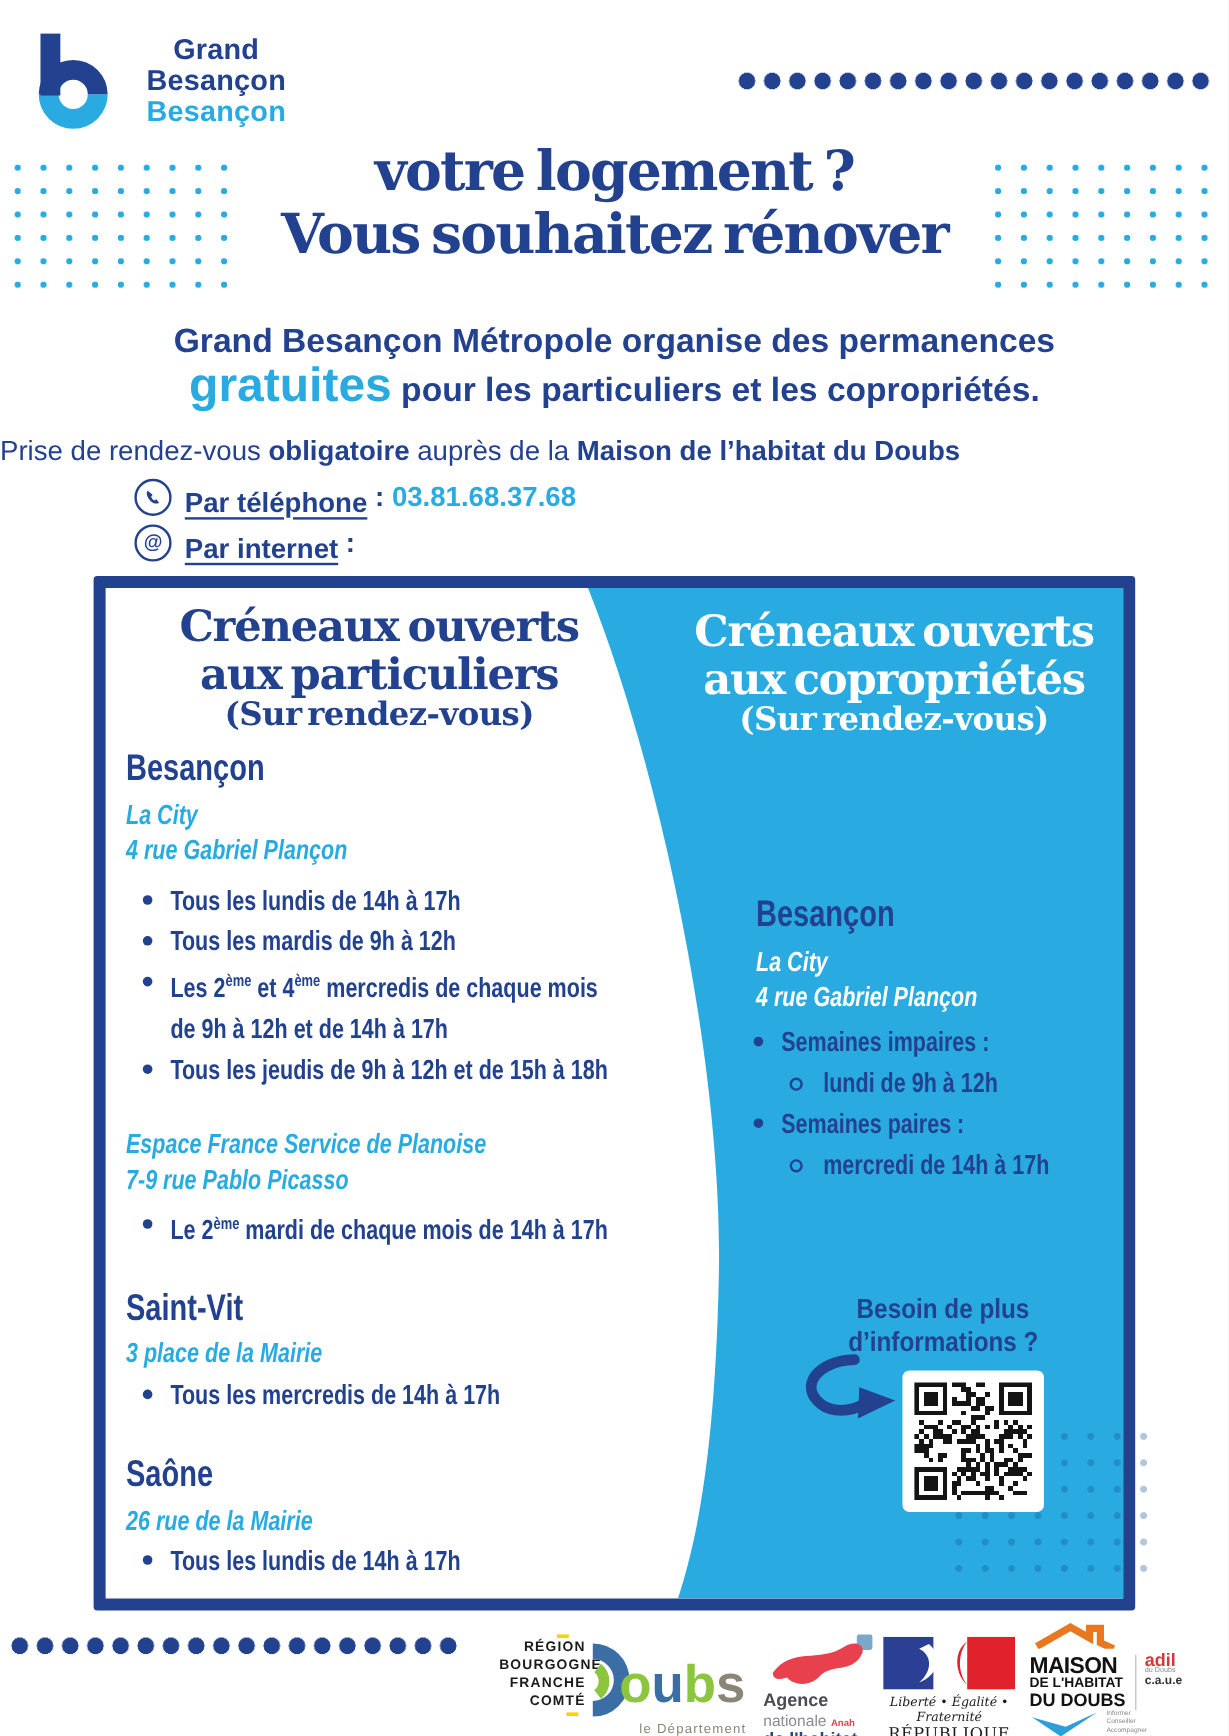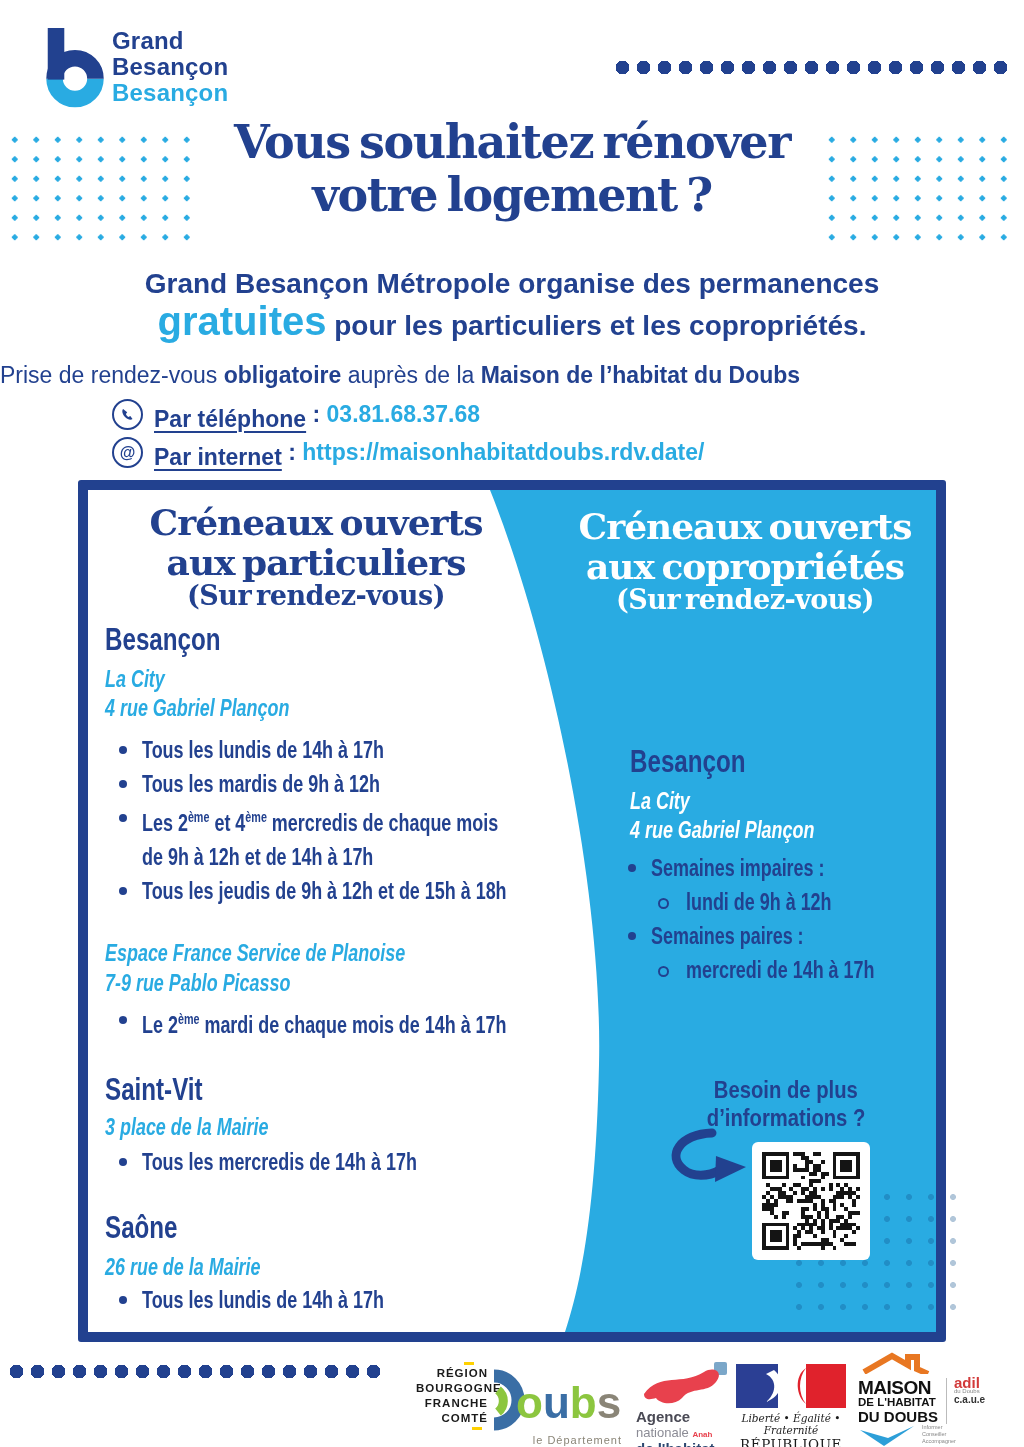--- a/index.html
+++ b/index.html
@@ -10,21 +10,21 @@
 
   
   .dots-row{background-image:radial-gradient(circle 7px at 50% 50%, var(--navy) 97%, transparent 100%);
             background-size:21px 17px;}
   .dot-grid{background-image:radial-gradient(circle 2.8px at 50% 50%, var(--cyan) 95%, transparent 100%);
             background-size:21.5px 19.5px;}
   .dot-grid-dark{background-image:radial-gradient(circle 3px at 50% 50%, rgba(18,82,140,.33) 95%, transparent 100%);
             background-size:22px 22px;}
 
   
-  .brand{left:38px;top:22px;display:flex;gap:0;align-items:center;}
+  .brand{left:24px;top:22px;display:flex;gap:24px;align-items:center;text-align:center;}
   .brand-text{font-weight:700;font-size:24px;line-height:26px;color:var(--navy);letter-spacing:.2px;}
   .brand-text .lite{color:var(--cyan);}
 
   
   .main-title{left:0;top:116px;width:100%;text-align:center;
       font-family:"DejaVu Serif",serif;font-weight:700;font-size:46px;line-height:53px;
       color:var(--navy);letter-spacing:-1.5px;word-spacing:-5px;}
 
   
   .intro1{left:0;top:268px;width:100%;text-align:center;font-weight:700;font-size:28px;color:var(--navy);}
@@ -107,40 +107,40 @@
       <span style="display:block" class="lite">Besançon</span>
     </span>
   </div>
 
   <div class="abs dots-row" style="left:612px;top:59px;width:400px;height:17px;"></div>
   <div class="abs dot-grid" style="left:4px;top:130px;width:193px;height:122px;"></div>
   <div class="abs dot-grid" style="left:821px;top:130px;width:195px;height:122px;"></div>
   <div class="abs dots-row" style="left:6px;top:1363px;width:380px;height:17px;"></div>
 
   <div class="abs main-title">
+    <div>votre logement ?</div>
     <div>Vous souhaitez rénover</div>
-    <div>votre logement ?</div>
   </div>
 
   <div class="abs intro1">Grand Besançon Métropole organise des permanences</div>
   <div class="abs intro2"><span class="grat">gratuites</span><span> pour les particuliers et les copropriétés.</span></div>
   <div class="abs rdv"><span>Prise de rendez-vous </span><span class="b">obligatoire</span><span> auprès de la </span><span class="b">Maison de l’habitat du Doubs</span></div>
 
   <div class="abs contact" style="left:112px;top:396px;">
     <span class="cicon">
       <svg width="15" height="15" viewBox="0 0 24 24">
           <path d="M5 3 C3 5 3 10 8 16 C13 21 18 21 20 19 L16.5 14.5 L13.5 16 C12 15 10 13 9.5 11 L11.5 8.5 Z" fill="#22418f"></path>
         </svg>
     </span>
     <span class="lbl">Par téléphone</span><span class="b"> : </span><span class="val">03.81.68.37.68</span>
   </div>
 
   <div class="abs contact" style="left:112px;top:434px;">
     <span class="cicon">@</span>
-    <span class="lbl">Par internet</span><span class="b"> : </span><span class="val">https://maisonhabitatdoubs.rdv.date/</span>
+    <span class="lbl">Par internet</span><span class="b"> : </span>
   </div>
 
   <div class="abs mainbox">
 
     <svg class="panel-svg" viewBox="0 0 848 842" preserveAspectRatio="none">
       <path d="M402,0 C462,150 515,400 511,575 C508,715 494,790 477,842 L848,842 L848,0 Z" fill="#29abe2"></path>
     </svg>
 
     <div class="abs dot-grid-dark" style="left:700px;top:696px;width:178px;height:138px;"></div>
 

